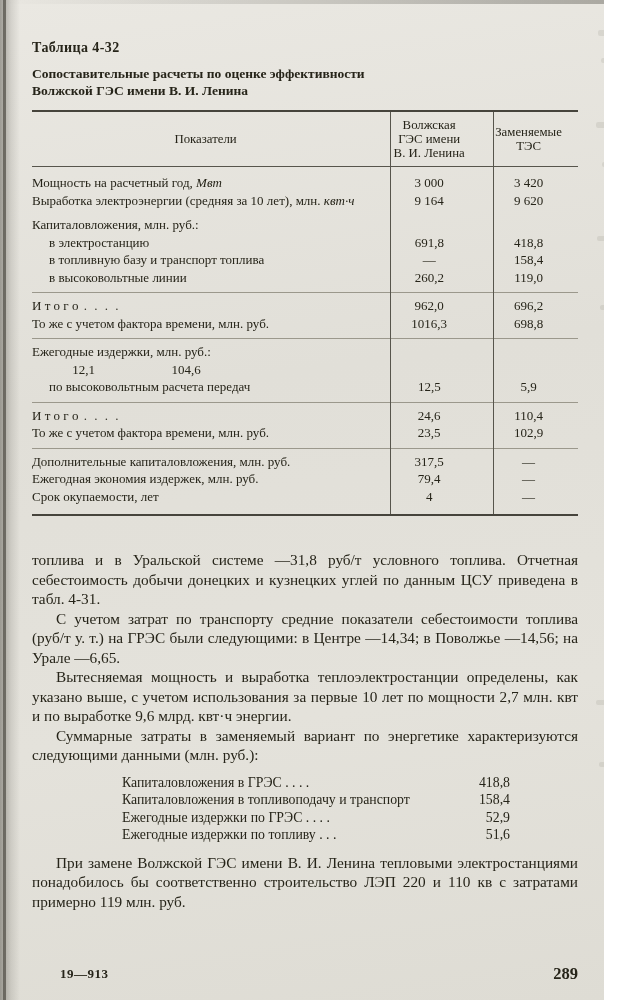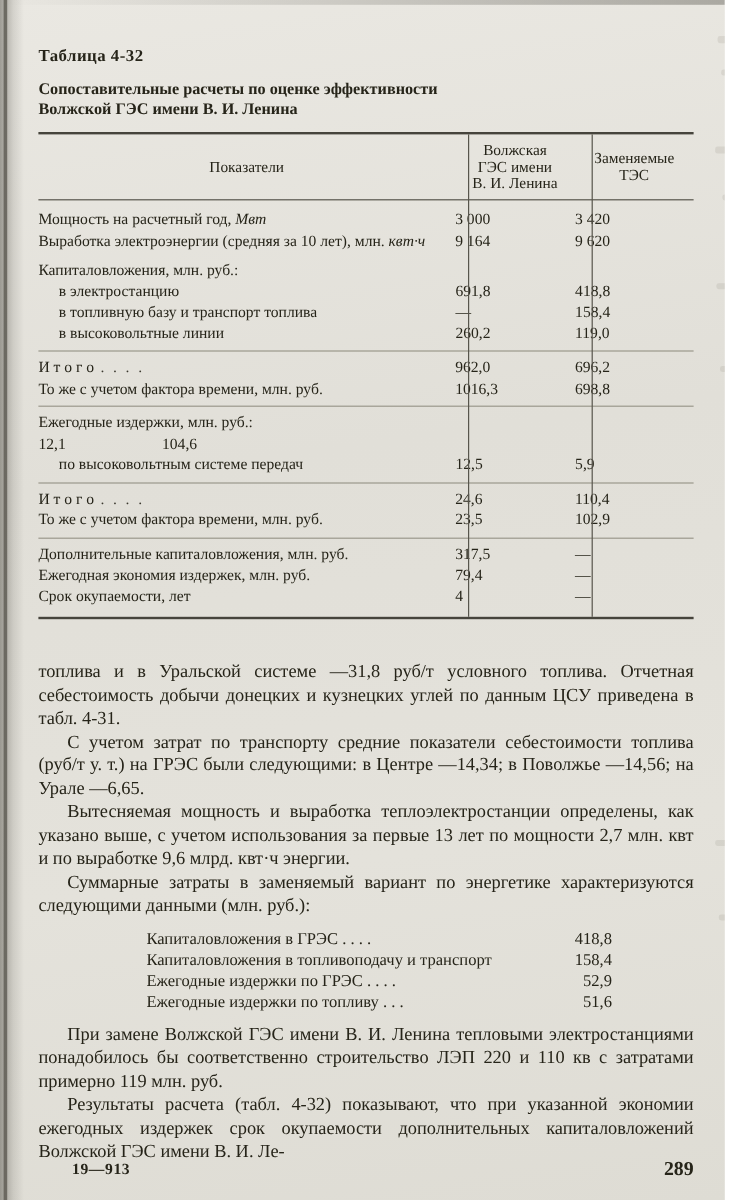--- a/index.html
+++ b/index.html
@@ -36,21 +36,21 @@
   .th-c1 { width:358px; }
   .th-c2 { width:103px; }
   .th-c3 { width:102px; }
 
   .tbody { padding:7px 0 9px; font-size:13px; }
   .trow { display:flex; line-height:15.5px; padding:1px 0; }
   .trow.gap { margin-top:7px; }
   .trow.sep { border-top:1px solid #9b988c; margin-top:6px; padding-top:5px; }
   .td-label { width:358px; padding-right:8px; }
   .trow.indent .td-label { padding-left:17px; }
-  .td-v { width:103px; text-align:left; }
+  .td-v { width:103px; text-align:center; }
   .td-v:last-child { width:102px; }
   .unit { font-style:italic; }
   .dots { letter-spacing:2px; color:#3a382e; }
 
   .bodytext { margin-top:34px; font-size:15.3px; line-height:19.5px; text-align:justify; }
   .para.indent { text-indent:24px; }
 
   .summary { margin:9px 0 9px 90px; width:388px; font-size:13.8px; line-height:17.5px; }
   .sum-item { display:flex; }
   .sum-text { flex:1; padding-right:10px; text-align:left; }
@@ -159,21 +159,21 @@
             <div class="td-v"></div>
             <div class="td-v"></div>
           </div>
 
           <div class="trow indent">
             <div class="td-v">12,1</div>
             <div class="td-v">104,6</div>
           </div>
 
           <div class="trow indent">
-            <div class="td-label"><span>по высоковольтным системе передач</span><span class="unit"></span><span class="dots"></span></div>
+            <div class="td-label"><span>по высоковольтным расчета передач</span><span class="unit"></span><span class="dots"></span></div>
             <div class="td-v">12,5</div>
             <div class="td-v">5,9</div>
           </div>
 
           <div class="trow sep">
             <div class="td-label"><span>И т о г о</span><span class="unit"></span><span class="dots"> . . . .</span></div>
             <div class="td-v">24,6</div>
             <div class="td-v">110,4</div>
           </div>
 
@@ -204,21 +204,21 @@
       </div>
     </div>
 
     <div class="bodytext">
       <div>
 
           <div class="para">топлива и в Уральской системе —31,8 руб/т условного топлива. Отчетная себестоимость добычи донецких и кузнецких углей по данным ЦСУ приведена в табл. 4-31.</div>
 
           <div class="para indent">С учетом затрат по транспорту средние показатели себестоимости топлива (руб/т у. т.) на ГРЭС были следующими: в Центре —14,34; в Поволжье —14,56; на Урале —6,65.</div>
 
-          <div class="para indent">Вытесняемая мощность и выработка теплоэлектростанции определены, как указано выше, с учетом использования за первые 13 лет по мощности 2,7 млн. квт и по выработке 9,6 млрд. квт·ч энергии.</div>
+          <div class="para indent">Вытесняемая мощность и выработка теплоэлектростанции определены, как указано выше, с учетом использования за первые 10 лет по мощности 2,7 млн. квт и по выработке 9,6 млрд. квт·ч энергии.</div>
 
           <div class="para indent">Суммарные затраты в заменяемый вариант по энергетике характеризуются следующими данными (млн. руб.):</div>
 
       </div>
 
       <div class="summary">
 
           <div class="sum-item">
             <div class="sum-text">Капиталовложения в ГРЭС . . . .</div>
             <div class="sum-value">418,8</div>
@@ -238,21 +238,20 @@
             <div class="sum-text">Ежегодные издержки по топливу . . .</div>
             <div class="sum-value">51,6</div>
           </div>
 
       </div>
 
       <div>
 
           <div class="para indent">При замене Волжской ГЭС имени В. И. Ленина тепловыми электростанциями понадобилось бы соответственно строительство ЛЭП 220 и 110 кв с затратами примерно 119 млн. руб.</div>
 
-          <div class="para indent">Результаты расчета (табл. 4-32) показывают, что при указанной экономии ежегодных издержек срок окупаемости дополнительных капиталовложений Волжской ГЭС имени В. И. Ле-</div>
 
       </div>
     </div>
   </div>
 
   <div class="footer">
     <div class="sig">19—913</div>
     <div class="pagenum">289</div>
   </div>
 </div>

